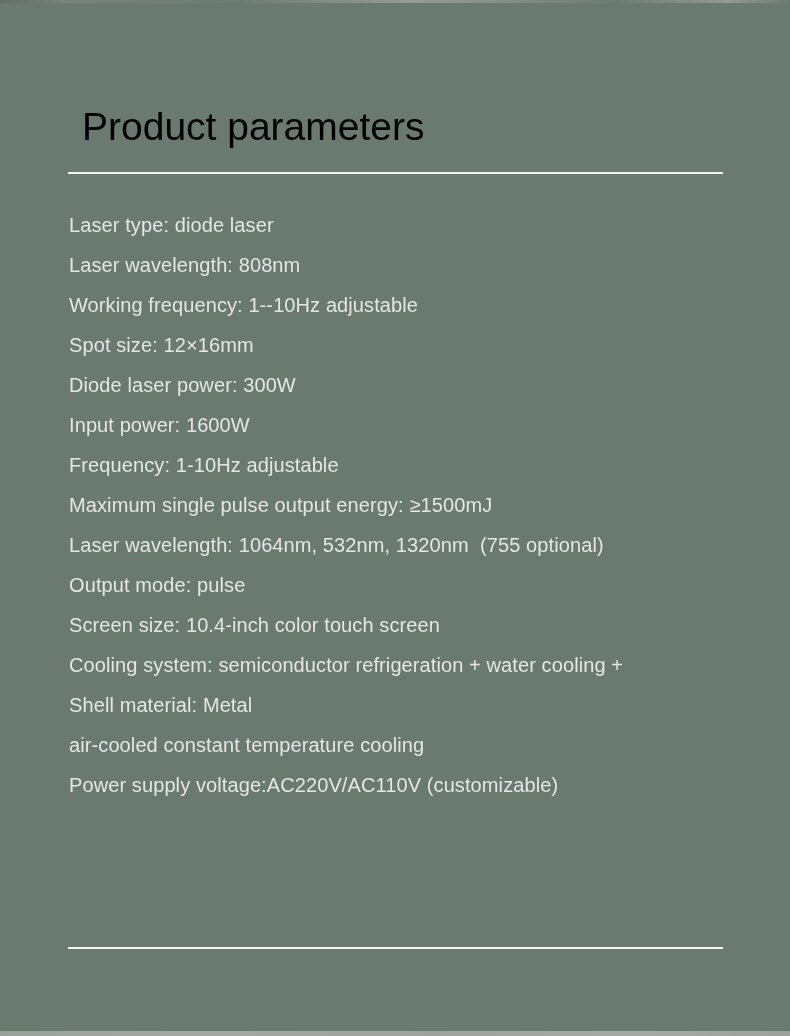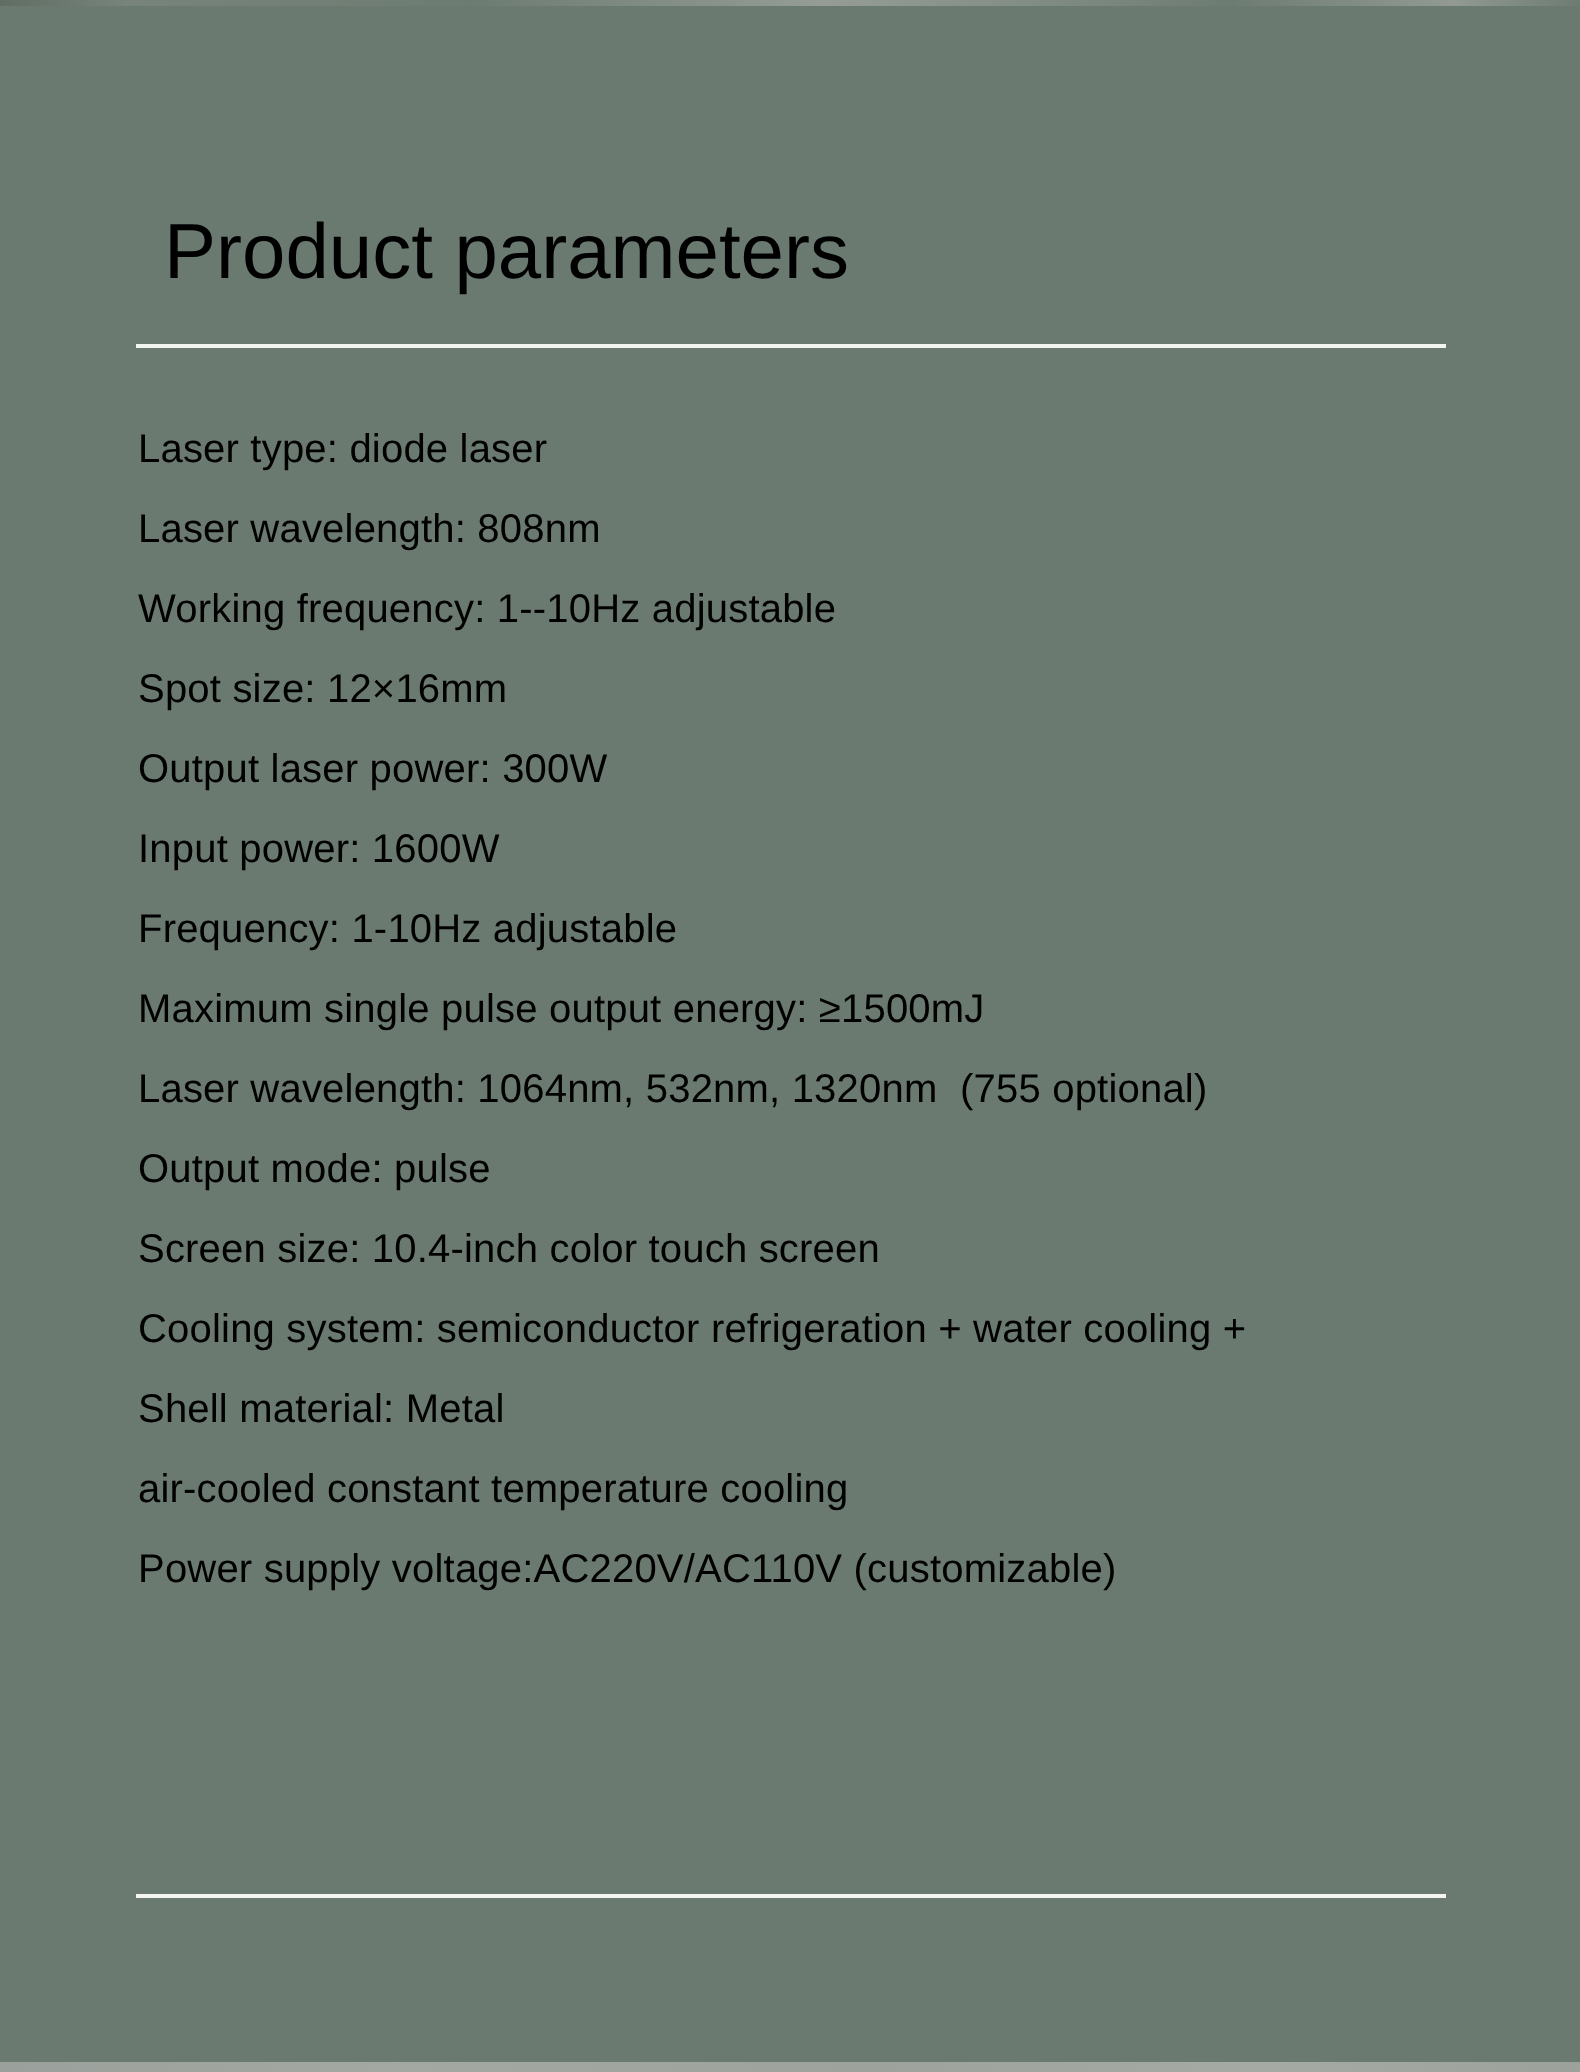--- a/index.html
+++ b/index.html
@@ -56,42 +56,42 @@
   .spec-list {
     position: absolute;
     left: 69px;
     top: 205px;
     width: 670px;
   }
   .spec-line {
     height: 40px;
     line-height: 40px;
     font-size: 20px;
-    color: #000000;
+    color: #e5e5e5;
     white-space: pre;
     letter-spacing: 0.1px;
   }
 </style>
 </head>
 <body>
 
 <div class="canvas">
 
   <div class="top-edge-strip"></div>
 
   <h1 class="page-title">Product parameters</h1>
 
   <div class="divider top"></div>
 
   <div class="spec-list">
     <div class="spec-line">Laser type: diode laser</div>
     <div class="spec-line">Laser wavelength: 808nm</div>
     <div class="spec-line">Working frequency: 1--10Hz adjustable</div>
     <div class="spec-line">Spot size: 12×16mm</div>
-    <div class="spec-line">Output laser power: 300W</div>
+    <div class="spec-line">Diode laser power: 300W</div>
     <div class="spec-line">Input power: 1600W</div>
     <div class="spec-line">Frequency: 1-10Hz adjustable</div>
     <div class="spec-line">Maximum single pulse output energy: ≥1500mJ</div>
     <div class="spec-line">Laser wavelength: 1064nm, 532nm, 1320nm  (755 optional)</div>
     <div class="spec-line">Output mode: pulse</div>
     <div class="spec-line">Screen size: 10.4-inch color touch screen</div>
     <div class="spec-line">Cooling system: semiconductor refrigeration + water cooling +</div>
     <div class="spec-line">Shell material: Metal</div>
     <div class="spec-line">air-cooled constant temperature cooling</div>
     <div class="spec-line">Power supply voltage:AC220V/AC110V (customizable)</div>

